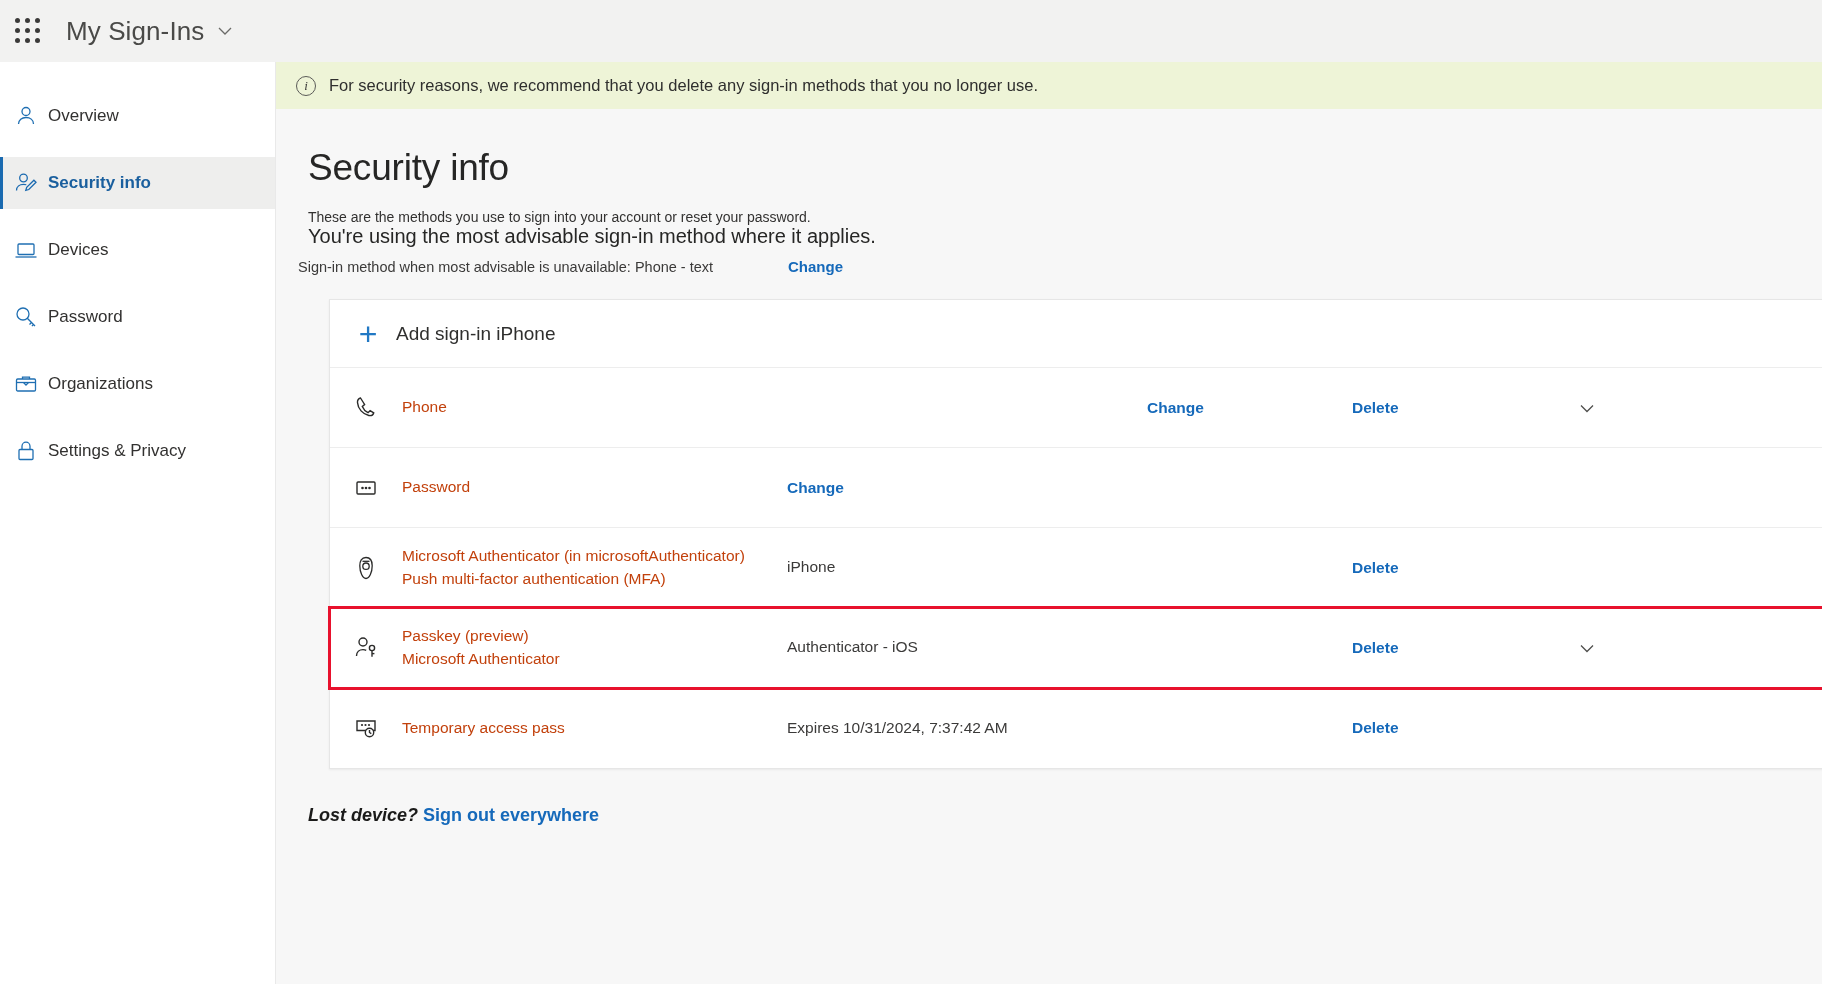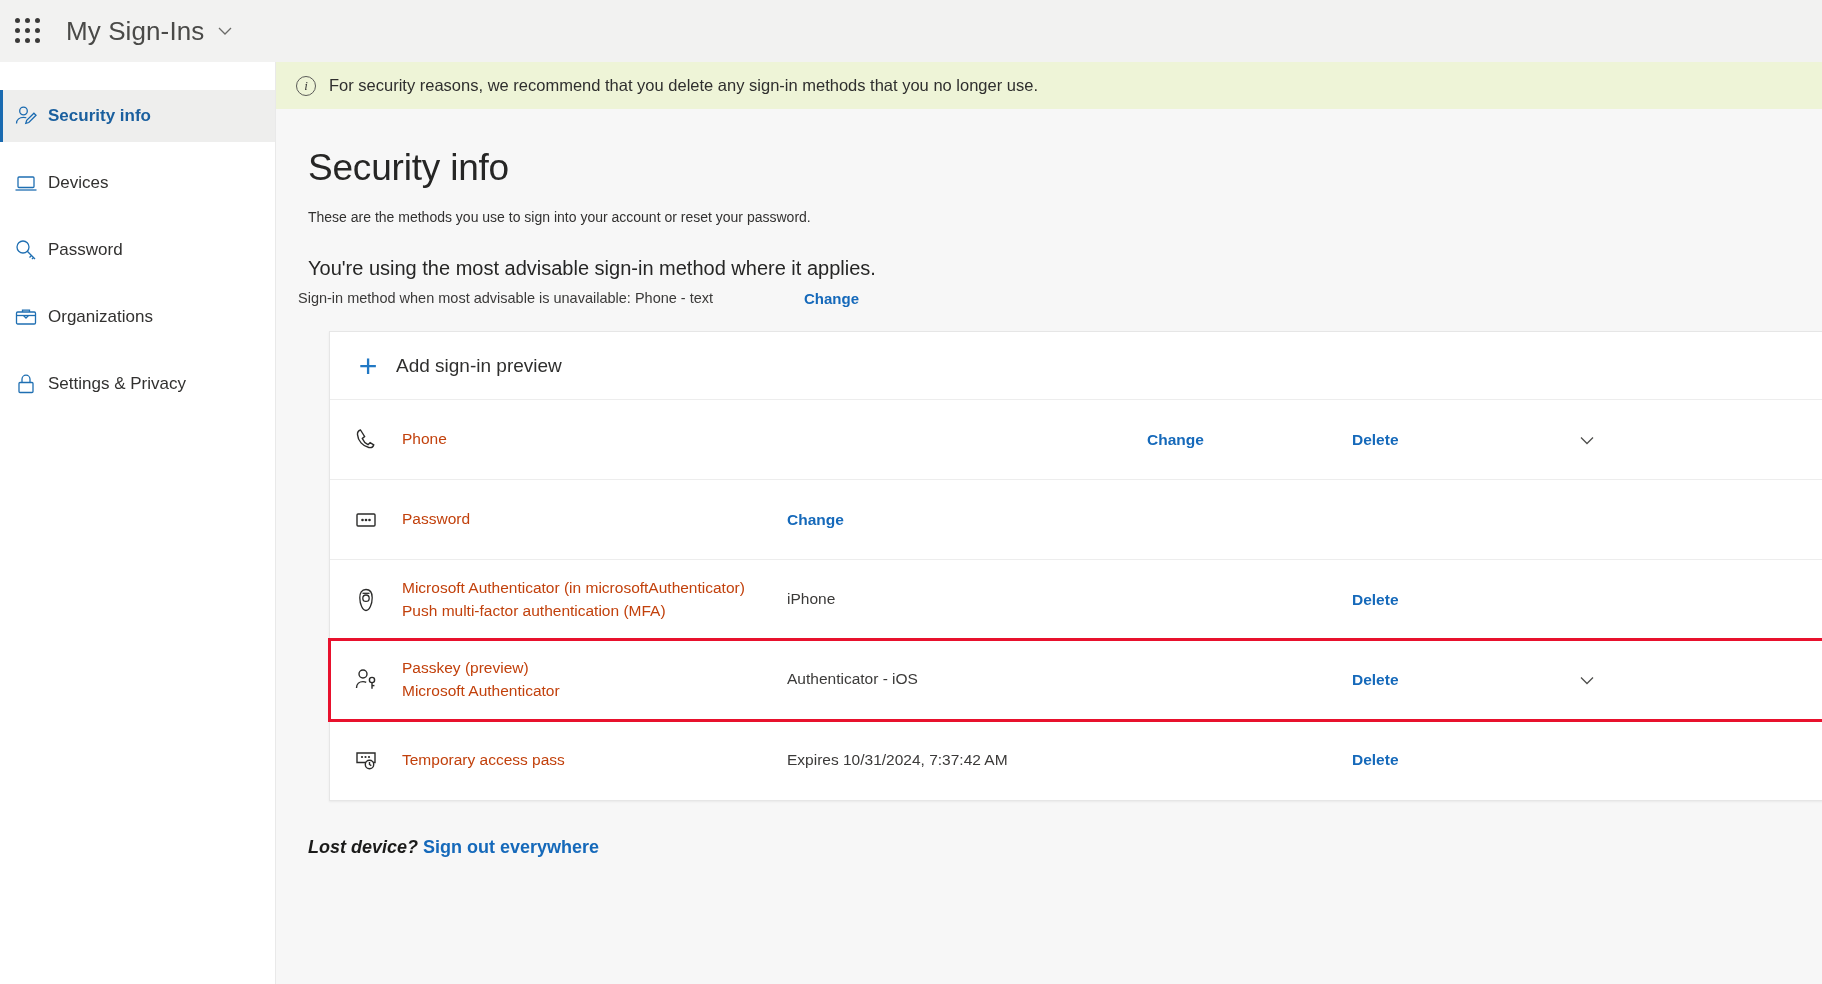--- a/index.html
+++ b/index.html
@@ -66,23 +66,23 @@
     font-size: 13px; color:#3c3c3a; margin-right: 13px; font-style: italic;
     font-family: "Liberation Serif", serif; line-height: 1;
   }
   .content { padding: 0 0 0 32px; }
   h1.page-title {
     font-size: 37px; font-weight: 400; color: #262625;
     margin: 38px 0 0 0; letter-spacing: -.2px;
   }
   .subtitle { font-size: 14px; color: #323130; margin-top: 20px; }
 
-  .advisable-block { margin-top: 32px; }
+  .advisable-block { }
   .advisable-title { font-size: 20px; color: #262625; }
-  .advisable-row { display: flex; align-items: flex-start; margin-top: 10px; gap: 16px; }
+  .advisable-row { display: flex; align-items: center; margin-top: 10px; }
   .advisable-sub { font-size: 14.5px; color: #3b3a39; width: 490px; margin-left: -10px; }
   .link { color: #1569ba; cursor: pointer; font-size: 15px; font-weight: bold; }
 
   
   .card {
     margin-top: 24px; margin-left: 21px; width: 1534px;
     background: #ffffff; border: 1px solid #e6e6e6;
     box-shadow: 0 1px 2px rgba(0,0,0,.06);
   }
   .card-row {
@@ -134,20 +134,29 @@
       <span class="chev">
         <svg width="18" height="18" viewBox="0 0 18 18">
             <polyline points="3,6 9,12 15,6" fill="none" stroke="#6b6b68" stroke-width="1.3"></polyline>
           </svg>
       </span>
     </div>
   </div>
 
   <div class="sidebar">
 
+    <div class="nav-item">
+      <span class="ico">
+        <svg width="24" height="24" viewBox="0 0 24 24" fill="none" stroke="#1f6fb2" stroke-width="1.3">
+          <circle cx="12" cy="7.5" r="4"></circle>
+            <path d="M4.5 20c0-4.2 3.4-6.5 7.5-6.5s7.5 2.3 7.5 6.5"></path>
+        </svg>
+      </span>
+      <span class="label">Overview</span>
+    </div>
 
     <div class="nav-item active">
       <span class="ico">
         <svg width="24" height="24" viewBox="0 0 24 24" fill="none" stroke="#1a6ab0" stroke-width="1.3">
           <circle cx="9.5" cy="7" r="3.8"></circle>
             <path d="M2.5 19.5c0-4 3.1-6.2 7-6.2 1 0 2 .15 2.8.45"></path>
           <path d="M22 11.3l-7.2 7.2-3 .9.9-3 7.2-7.2z"></path>
         </svg>
       </span>
       <span class="label">Security info</span>
@@ -216,21 +225,21 @@
         <div class="advisable-row">
           <div class="advisable-sub">Sign-in method when most advisable is unavailable: Phone - text</div>
           <div class="link">Change</div>
         </div>
       </div>
 
       <div class="card">
 
         <div class="card-row add-row">
           <span class="plus">+</span>
-          <span class="add-label">Add sign-in preview</span>
+          <span class="add-label">Add sign-in iPhone</span>
         </div>
 
         <div class="card-row">
           <span class="row-ico">
             <svg width="30" height="30" viewBox="0 0 30 30" fill="none" stroke="#2b2b2a" stroke-width="1.4">
               <path d="M9.5 5c-2 .6-3.2 2.4-3 4.6.5 6.3 5.2 11.5 11.3 12.9 2.2.5 4.2-.6 4.9-2.6l-3.6-2.2-2.1 2c-2.6-1.4-4.6-3.6-5.7-6.3l2.3-1.9z"></path>
             </svg>
           </span>
           <span class="row-name">Phone</span>
           <span class="row-detail"></span>

